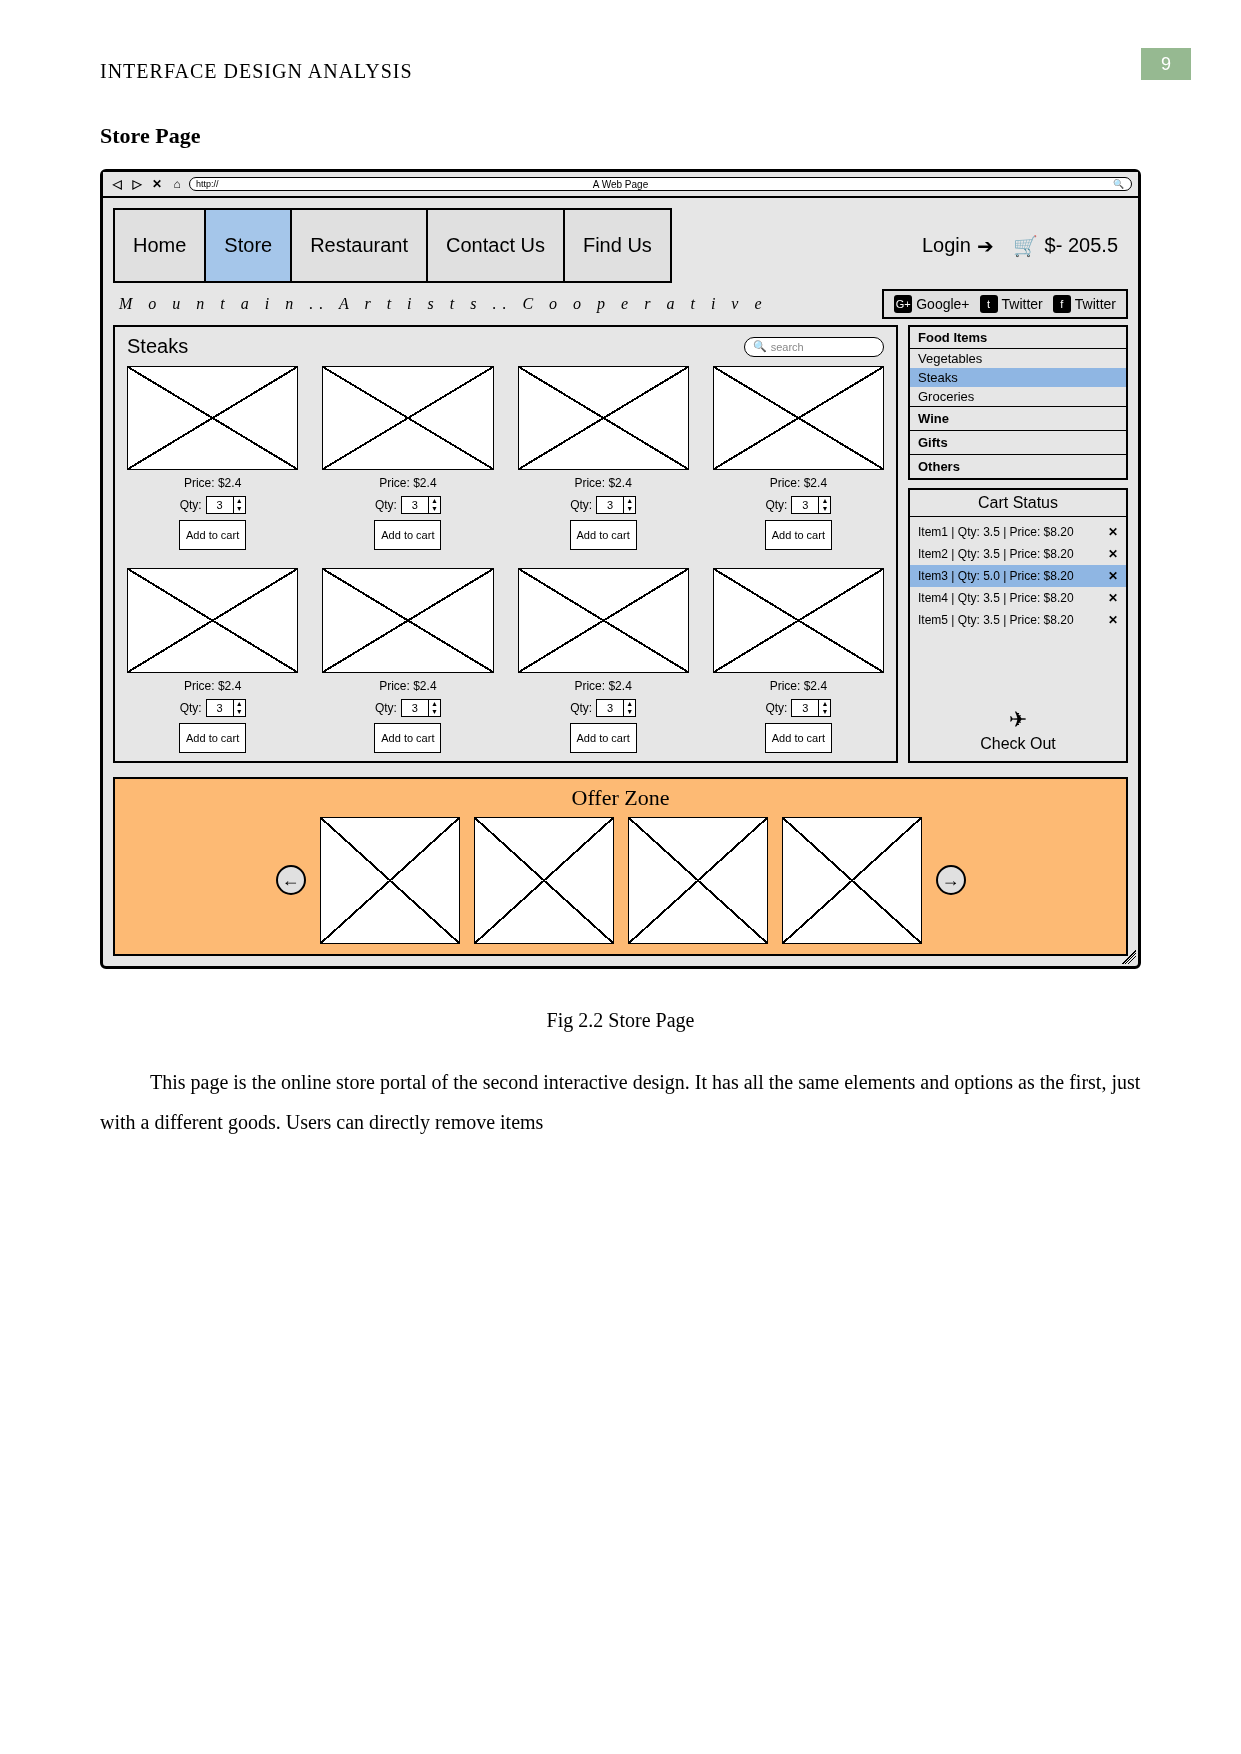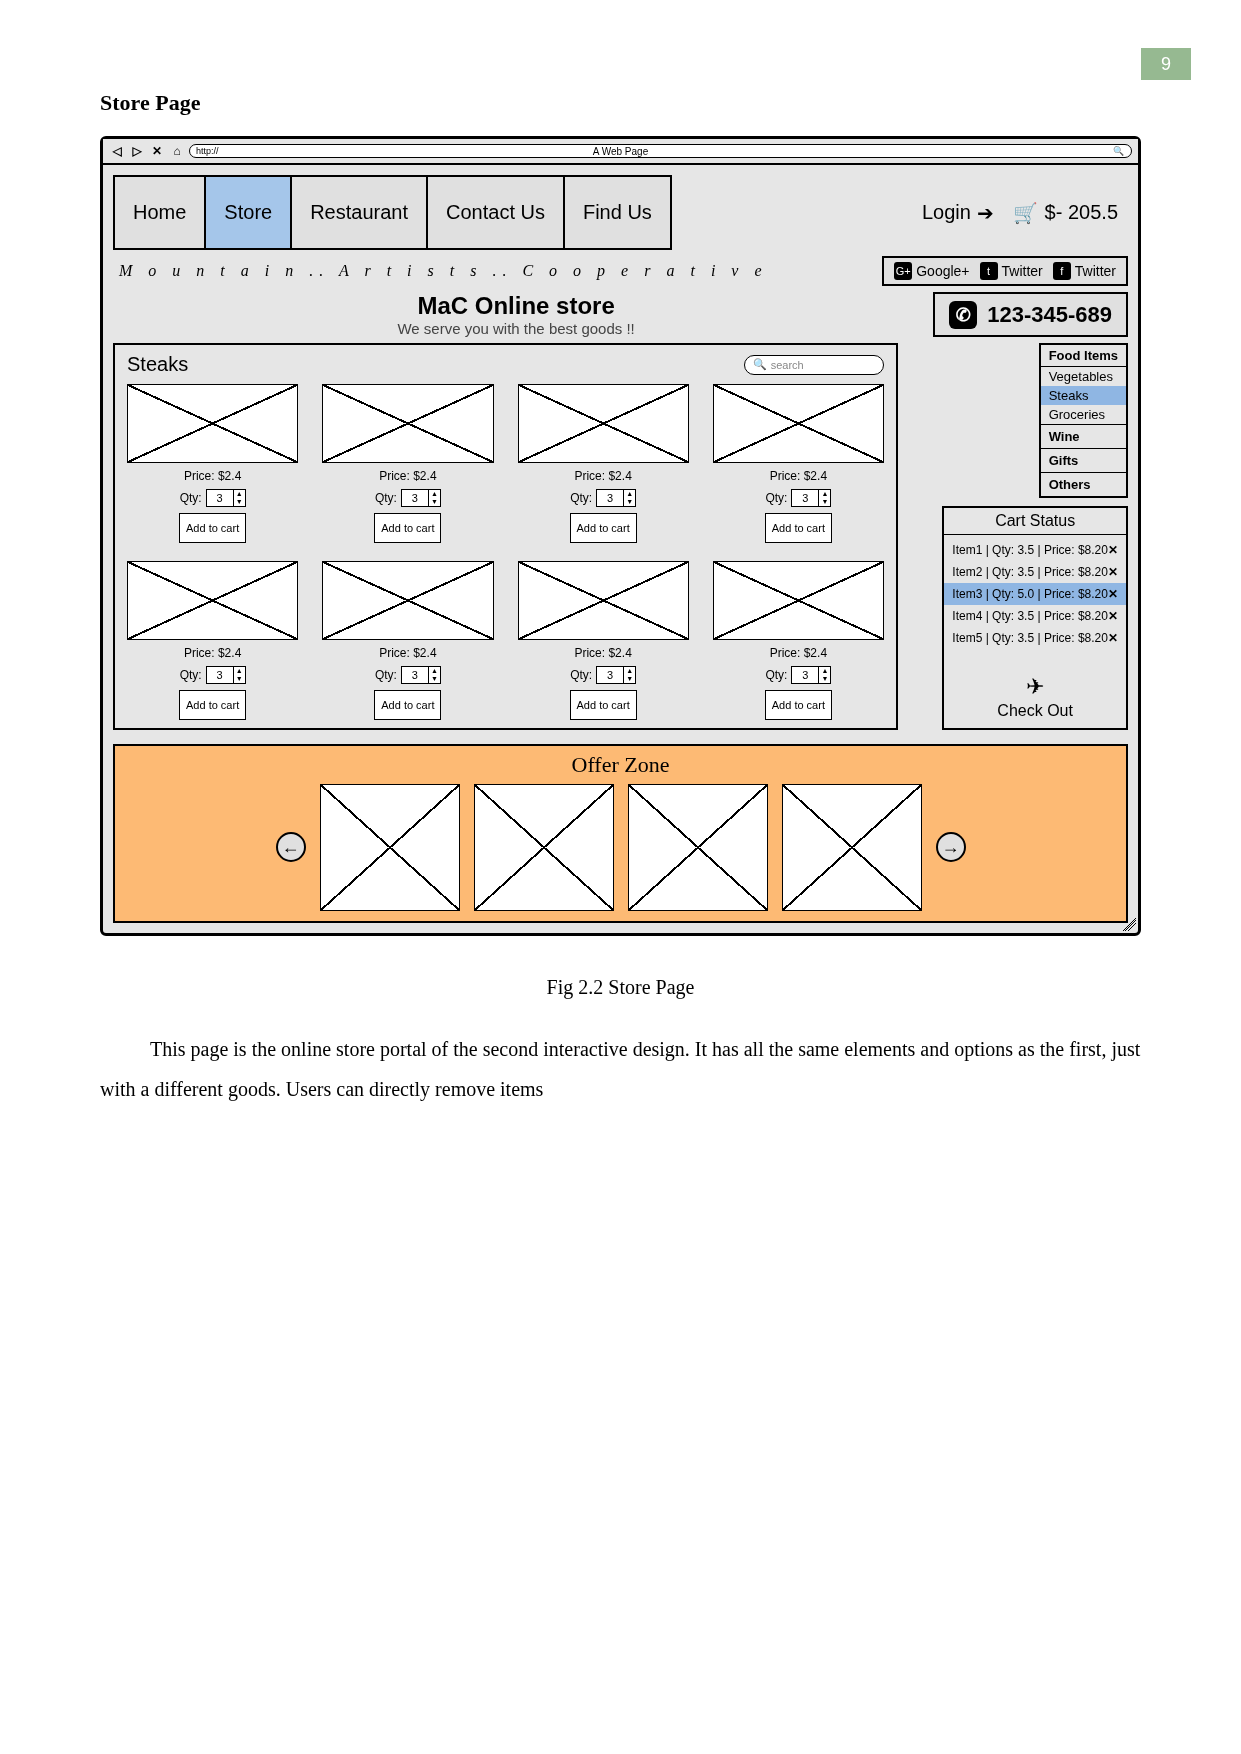--- a/index.html
+++ b/index.html
@@ -137,21 +137,21 @@
     display:flex; border:1.5px solid #000; height:18px; background:#fff;
     align-items:stretch;
   }
   .stepper .val { width:26px; display:flex;align-items:center;justify-content:center;font-size:11px;}
   .stepper .btns { border-left:1.5px solid #000; display:flex; flex-direction:column;}
   .stepper .btns span { font-size:7px; line-height:8px; padding:0 2px;}
   .mini-btn {
     border:1.5px solid #000; background:#fff; font-size:11px; padding:8px 6px; cursor:pointer;
   }
 
-  .side-col { width:220px; display:flex; flex-direction:column; gap:8px; min-height:0;align-items:flex-end;}
+  .side-col { width:220px; display:flex; flex-direction:column; gap:8px; min-height:0;}
   .cat-box { border:2px solid #000; font-size:13px; display:flex; flex-direction:column;}
   .cat-box .hdr { font-weight:bold; padding:3px 8px; border-bottom:1px solid #000;}
   .cat-box .item { padding:2px 8px;}
   .cat-box .item.sel { background:#8fb6e3;}
   .cat-box .spaced { border-top:1px solid #000; padding:4px 8px; font-weight:bold;}
 
   .cart-box { border:2px solid #000; flex:1; display:flex; flex-direction:column; min-height:0;}
   .cart-box .title { text-align:center; font-size:16px; padding:4px 0; border-bottom:1px solid #000;}
   .cart-box .rows { flex:1; overflow:auto; padding:4px 0;}
   .cart-row {
@@ -178,20 +178,23 @@
     background:
       linear-gradient(135deg, transparent 50%, #000 50% 54%, transparent 54%),
       linear-gradient(135deg, transparent 60%, #000 60% 64%, transparent 64%),
       linear-gradient(135deg, transparent 70%, #000 70% 74%, transparent 74%);
   }
 </style>
 </head>
 <body>
 
 <div class="page">
+  <div class="running-head">
+    <span class="running-head-title">INTERFACE DESIGN ANALYSIS</span>
+  </div>
   <div class="page-number-box">9</div>
 
   <div class="section-title">Store Page</div>
 
   <div class="mock">
     <div class="browser-chrome">
       <span class="title-center">A Web Page</span>
       <span class="glyph">◁</span>
       <span class="glyph">▷</span>
       <span class="glyph">✕</span>
@@ -231,30 +234,20 @@
               <span class="badge">t</span>
               <span>Twitter</span>
             </span>
             <span class="social-chip">
               <span class="badge">f</span>
               <span>Twitter</span>
             </span>
           </div>
       </div>
 
-      <div class="row3">
-        <div class="store-header">
-          <div class="h1">MaC Online store</div>
-          <div class="sub">We serve you with the best goods !!</div>
-        </div>
-        <div class="phone-box">
-          <span class="phone-icon">✆</span>
-          <span>123-345-689</span>
-        </div>
-      </div>
 
       <div class="main-area">
         <div class="products-panel">
           <div class="panel-head">
             <span class="cat-title">Steaks</span>
             <span class="search-pill">
               <span>🔍</span>
               <span>search</span>
             </span>
           </div>

